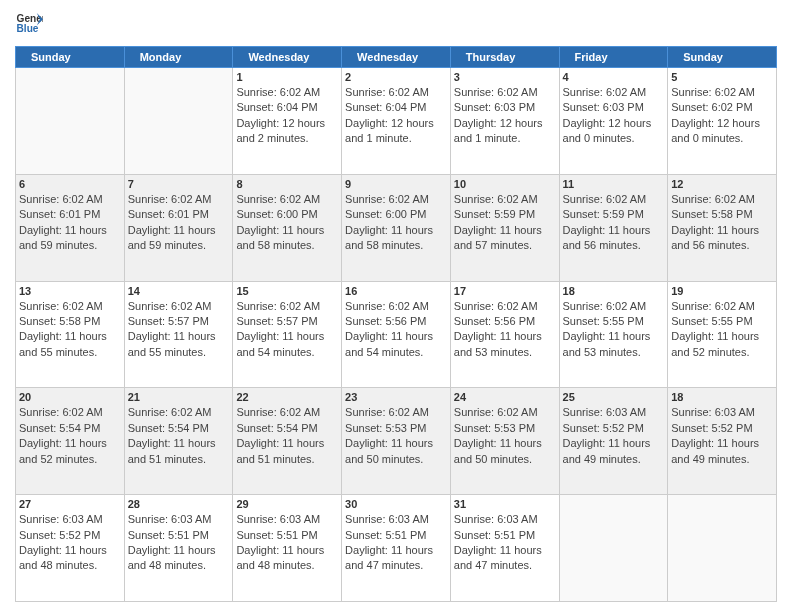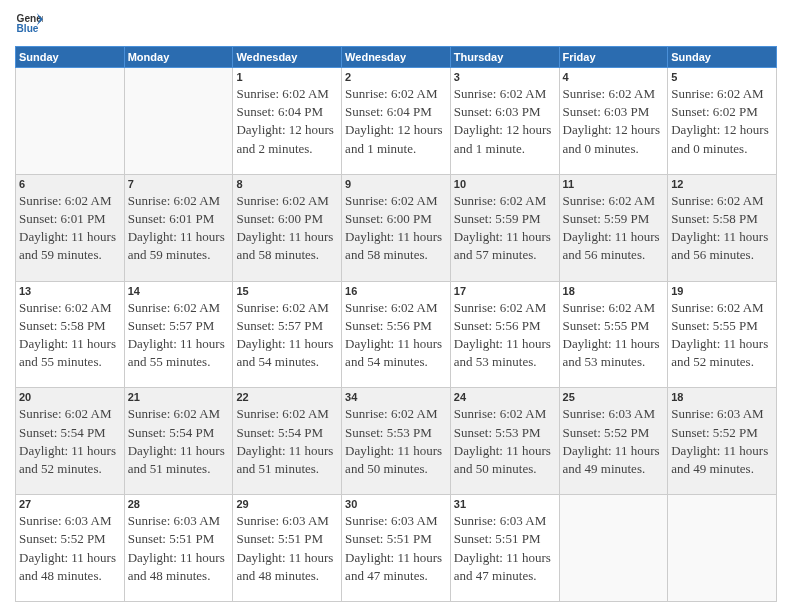--- a/index.html
+++ b/index.html
@@ -49,21 +49,21 @@
       border: 1px solid #ccc;
       border-collapse: collapse;
       width: 100%;
       table-layout: fixed;
     }
     .calendar th {
       background: #2b6cb0;
       color: white;
       font-size: 11px;
       font-weight: bold;
-      padding: 4px 3px;
+      padding: 4px 15px;
       text-align: left;
       border: 1px solid #4a90d9;
     }
     .calendar td {
       border: 1px solid #ccc;
       vertical-align: top;
       padding: 3px 3px;
       font-size: 9.5px;
       color: #333;
       height: 85px;
@@ -73,24 +73,23 @@
       background: #f9f9f9;
     }
     .day-num {
       font-size: 11px;
       font-weight: bold;
       color: #333;
       display: block;
       margin-bottom: 2px;
     }
     .day-info {
-      font-size: 13px;
+      font-size: 11px;
       color: #444;
       line-height: 1.4;
-      font-family: Liberation Serif, serif;
     }
     .row-shaded td {
       background: #f0f0f0;
     }
   </style>
 </head>
 <body>
 
 <div class="page">
   <div class="header">
@@ -211,21 +210,21 @@
           </td>
           <td>
             <span class="day-num">21</span>
             <div class="day-info">Sunrise: 6:02 AM<br>Sunset: 5:54 PM<br>Daylight: 11 hours<br>and 51 minutes.</div>
           </td>
           <td>
             <span class="day-num">22</span>
             <div class="day-info">Sunrise: 6:02 AM<br>Sunset: 5:54 PM<br>Daylight: 11 hours<br>and 51 minutes.</div>
           </td>
           <td>
-            <span class="day-num">34</span>
+            <span class="day-num">23</span>
             <div class="day-info">Sunrise: 6:02 AM<br>Sunset: 5:53 PM<br>Daylight: 11 hours<br>and 50 minutes.</div>
           </td>
           <td>
             <span class="day-num">24</span>
             <div class="day-info">Sunrise: 6:02 AM<br>Sunset: 5:53 PM<br>Daylight: 11 hours<br>and 50 minutes.</div>
           </td>
           <td>
             <span class="day-num">25</span>
             <div class="day-info">Sunrise: 6:03 AM<br>Sunset: 5:52 PM<br>Daylight: 11 hours<br>and 49 minutes.</div>
           </td>

